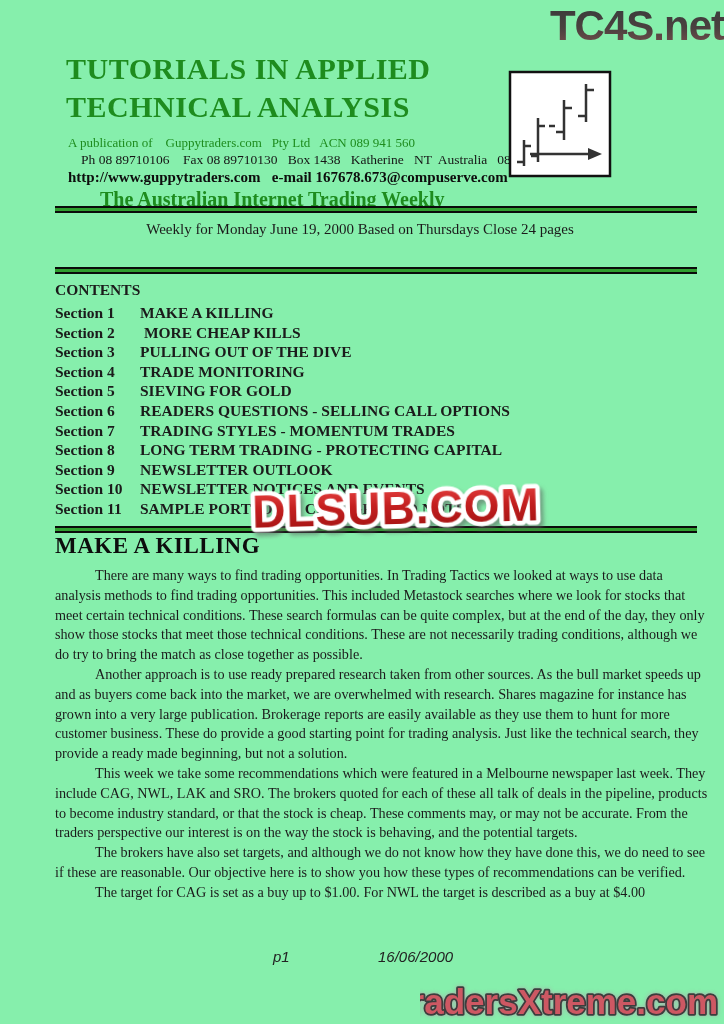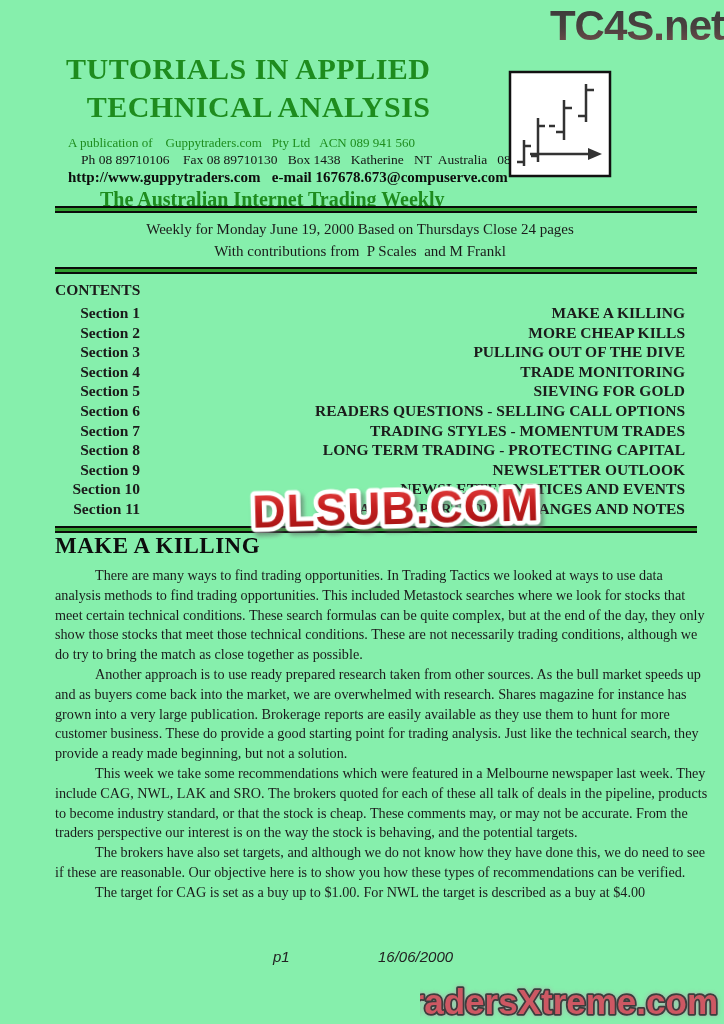--- a/index.html
+++ b/index.html
@@ -6,21 +6,21 @@
   .page{
     position:relative;width:724px;height:1024px;background:#86efac;
     font-family:"Liberation Serif", serif;color:#1b1b1b;overflow:hidden;
   }
   
   .tc4s-wrap{position:absolute;top:0px;right:-4px;width:212px;height:52px;}
   
   .brand-title{
     position:absolute;left:66px;top:50px;
     font-size:30px;line-height:38px;font-weight:bold;
-    color:#1e8c1e;letter-spacing:0.5px;white-space:pre;text-align:right;
+    color:#1e8c1e;letter-spacing:0.5px;white-space:pre;
   }
   .pub-line{
     position:absolute;left:68px;top:135px;
     font-size:13px;color:#1e8c1e;white-space:pre-wrap;
   }
   .contact-line{
     position:absolute;left:81px;top:152px;
     font-size:13.5px;color:#151515;white-space:pre-wrap;
   }
   .web-line{
@@ -40,21 +40,21 @@
   .rule1{top:206px;}
   .rule2{top:267px;}
   .rule3{top:526px;}
   
   .issue-line{position:absolute;left:0;width:720px;text-align:center;font-size:15px;color:#1b1b1b;white-space:pre-wrap;}
   .issue-line1{top:221px;}
   .issue-line2{top:243px;}
   
   .contents{position:absolute;left:55px;top:281px;width:630px;}
   .contents-heading{font-size:15.5px;font-weight:bold;margin:0 0 4px 0;}
-  .toc-grid{display:grid;grid-template-columns:85px 1fr;text-align:right;}
+  .toc-grid{display:grid;grid-template-columns:85px 1fr;}
   .toc-grid > div{
     font-size:15.5px;font-weight:bold;line-height:19.6px;white-space:pre-wrap;
   }
   
   .article-heading{
     position:absolute;left:55px;top:533px;
     font-size:23px;font-weight:bold;letter-spacing:0.5px;color:#0d0d0d;
   }
   .body-copy{position:absolute;left:55px;top:566px;width:655px;}
   .body-copy p{
@@ -125,21 +125,20 @@
         <line x1="70" y1="46" x2="78" y2="46"></line>
         <line x1="78" y1="20" x2="86" y2="20"></line>
       </g>
       <polygon points="80,78 94,84 80,90" fill="#333"></polygon>
     </svg>
   </div>
 
   <div class="rule rule1"></div>
 
   <div class="issue-line issue-line1">Weekly for Monday June 19, 2000 Based on Thursdays Close 24 pages</div>
-  <div class="issue-line issue-line2">With contributions from  P Scales  and M Frankl</div>
 
   <div class="rule rule2"></div>
 
   <div class="contents">
     <div class="contents-heading">CONTENTS</div>
     <div class="toc-grid">
       <div>Section 1</div>
         <div>MAKE A KILLING</div>
       <div>Section 2</div>
         <div> MORE CHEAP KILLS</div>

